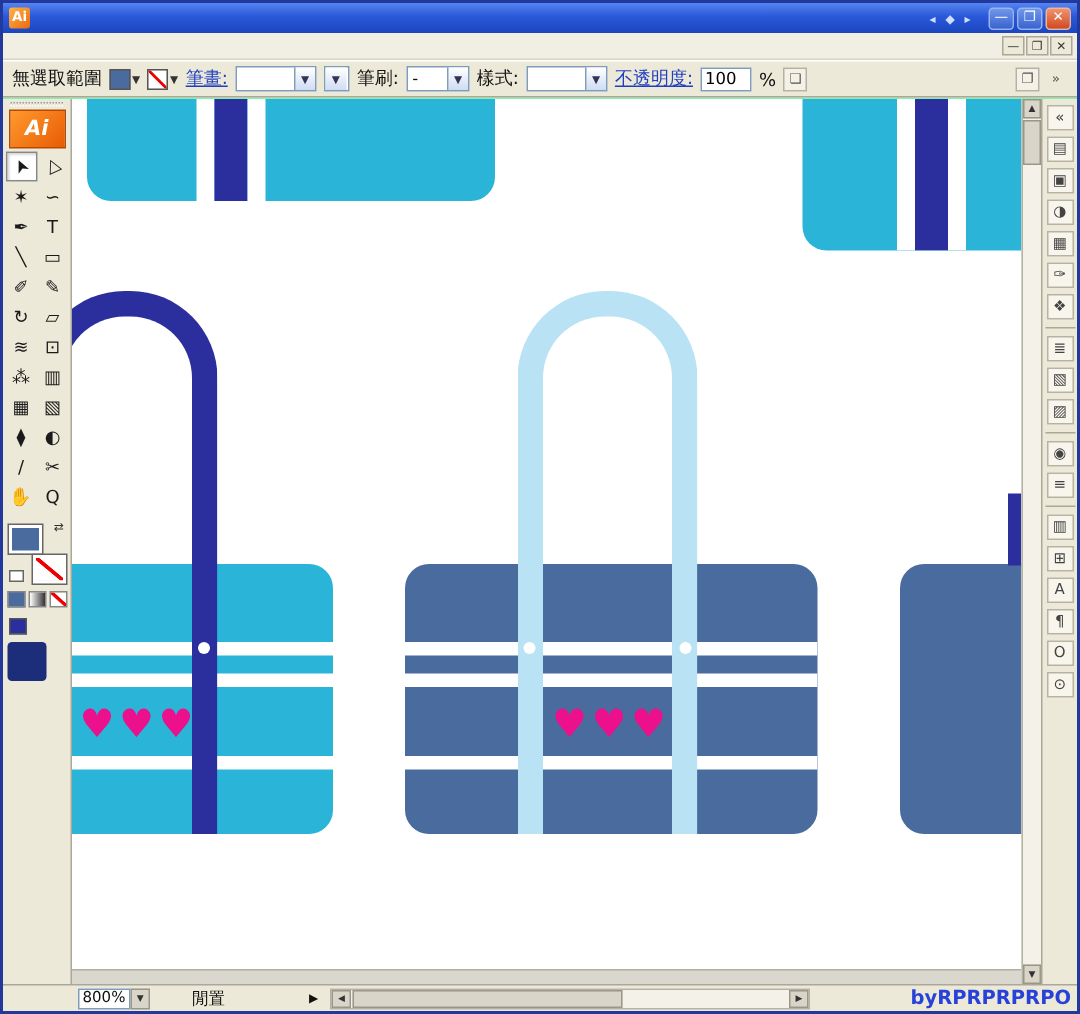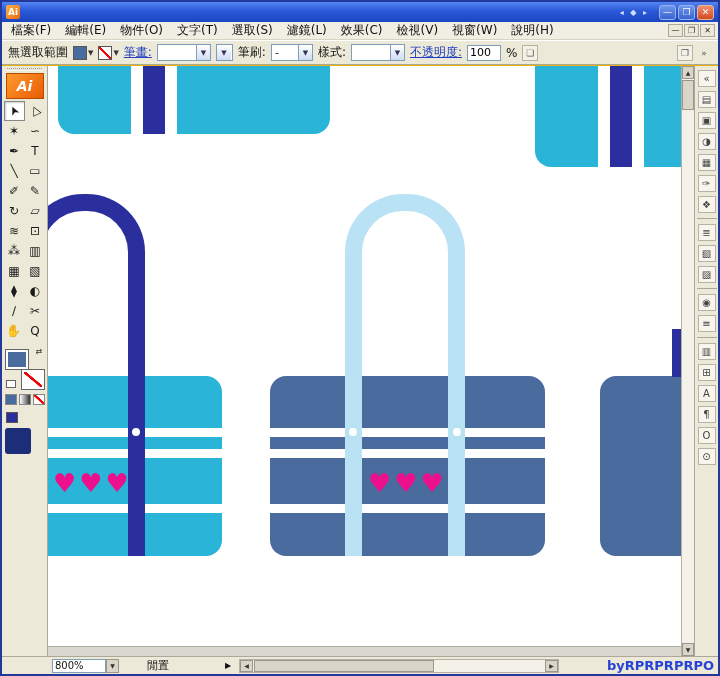--- a/index.html
+++ b/index.html
@@ -1,17 +1,17 @@
 <!DOCTYPE html>
 <html><head>
 <meta charset="utf-8">
 <style>
   html,body{margin:0;padding:0;background:#777;}
   *{box-sizing:border-box;font-family:"DejaVu Sans","Liberation Sans",sans-serif;}
-  .window{position:relative;width:720px;height:676px;background:#eab308;border:2px solid #22389a;overflow:hidden;}
+  .window{position:relative;width:720px;height:676px;background:#86efac;border:2px solid #22389a;overflow:hidden;}
 
   
   .titlebar{position:absolute;left:0;top:0;right:0;height:20px;display:flex;align-items:center;gap:4px;padding:0 4px;
     background:linear-gradient(#5585f2,#2a58d8 45%,#1b46c0);}
   .app-badge{width:14px;height:14px;border-radius:2px;background:linear-gradient(135deg,#ffb347,#e86a10);
     color:#fff;font-size:9px;font-weight:bold;display:flex;align-items:center;justify-content:center;}
   .title-text{color:#fff;font-size:11px;font-weight:bold;white-space:nowrap;text-shadow:1px 1px 1px #113;}
   .ime{margin-left:auto;color:#cfe0ff;font-size:8px;letter-spacing:2px;}
   .winbtns{display:flex;gap:2px;margin-left:6px;}
   .wbtn{width:17px;height:15px;font-size:9px;color:#fff;display:flex;align-items:center;justify-content:center;
@@ -81,21 +81,21 @@
   .vthumb{position:absolute;top:14px;left:0;right:0;height:30px;background:#d9d5c9;border:1px solid #9a968a;}
   .dock{position:absolute;top:64px;right:0;width:24px;bottom:18px;background:#ece9d8;border-left:1px solid #aca899;
     display:flex;flex-direction:column;align-items:center;padding-top:2px;overflow:hidden;}
   .dicon{width:18px;height:17px;margin:2px 0;border:1px solid #b7b3a4;background:#f7f5ec;font-size:10px;
     display:flex;align-items:center;justify-content:center;color:#444;flex:none;}
   .ddiv{width:20px;border-top:1px solid #aca899;margin:3px 0;flex:none;}
 
   
   .statusbar{position:absolute;left:0;right:0;bottom:0;height:18px;background:#ece9d8;border-top:1px solid #aca899;
     display:flex;align-items:center;font-size:11px;padding-left:50px;color:#111;}
-  .zoombox{width:54px;height:14px;background:#fff;border:1px solid #7f9db9;font-size:10px;padding:0 2px;display:flex;align-items:center;}
+  .zoombox{width:35px;height:14px;background:#fff;border:1px solid #7f9db9;font-size:10px;padding:0 2px;display:flex;align-items:center;}
   .zdd{width:13px;height:14px;background:#d9d5c9;border:1px solid #9a968a;font-size:6px;display:flex;align-items:center;justify-content:center;color:#333;}
   .statuslbl{margin-left:28px;font-family:Liberation Serif, serif;}
   .spop{margin-left:56px;font-size:8px;color:#111;}
   .hscroll{position:relative;margin-left:8px;width:320px;height:14px;background:#f4f2e8;border:1px solid #b5b1a4;display:flex;align-items:stretch;}
   .harrow{width:13px;background:#d9d5c9;border:1px solid #9a968a;font-size:6px;display:flex;align-items:center;justify-content:center;color:#333;flex:none;}
   .htrack{flex:1;position:relative;}
   .hthumb{position:absolute;left:1px;top:0;bottom:0;width:180px;background:#d9d5c9;border:1px solid #9a968a;}
   .watermark{position:absolute;right:4px;bottom:1px;font-size:13px;font-weight:bold;color:#2742d8;z-index:50;}
 </style>
 </head>
@@ -107,32 +107,20 @@
     <div class="app-badge">Ai</div>
     <div class="ime">◂ ◆ ▸</div>
     <div class="winbtns">
       <div class="wbtn">—</div>
       <div class="wbtn">❐</div>
       <div class="wbtn close">✕</div>
     </div>
   </div>
 
   <div class="menubar">
-    <div style="display:flex">
-        <span class="mi">檔案(F)</span>
-        <span class="mi">編輯(E)</span>
-        <span class="mi">物件(O)</span>
-        <span class="mi">文字(T)</span>
-        <span class="mi">選取(S)</span>
-        <span class="mi">濾鏡(L)</span>
-        <span class="mi">效果(C)</span>
-        <span class="mi">檢視(V)</span>
-        <span class="mi">視窗(W)</span>
-        <span class="mi">說明(H)</span>
-      </div>
     <div class="doc-ctrls">
       <div class="dbtn">—</div>
       <div class="dbtn">❐</div>
       <div class="dbtn">✕</div>
     </div>
   </div>
 
   <div class="optionsbar">
     <span>無選取範圍</span>
     <div class="swatch-dd">

